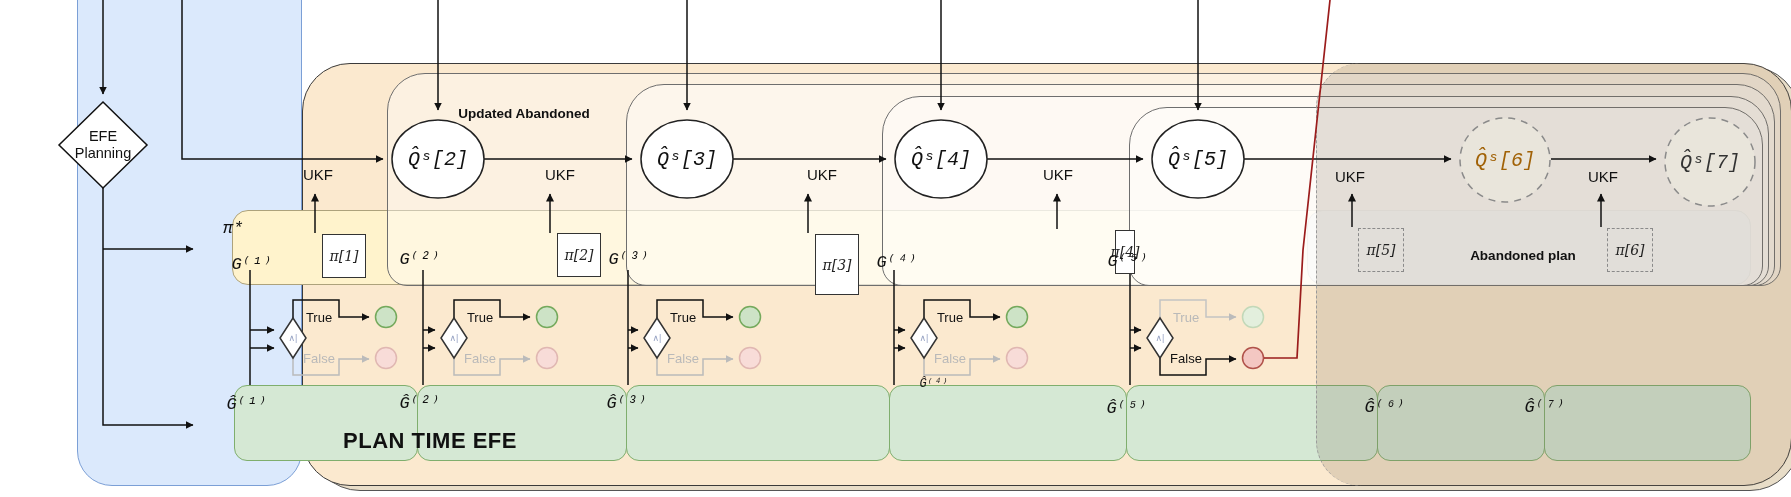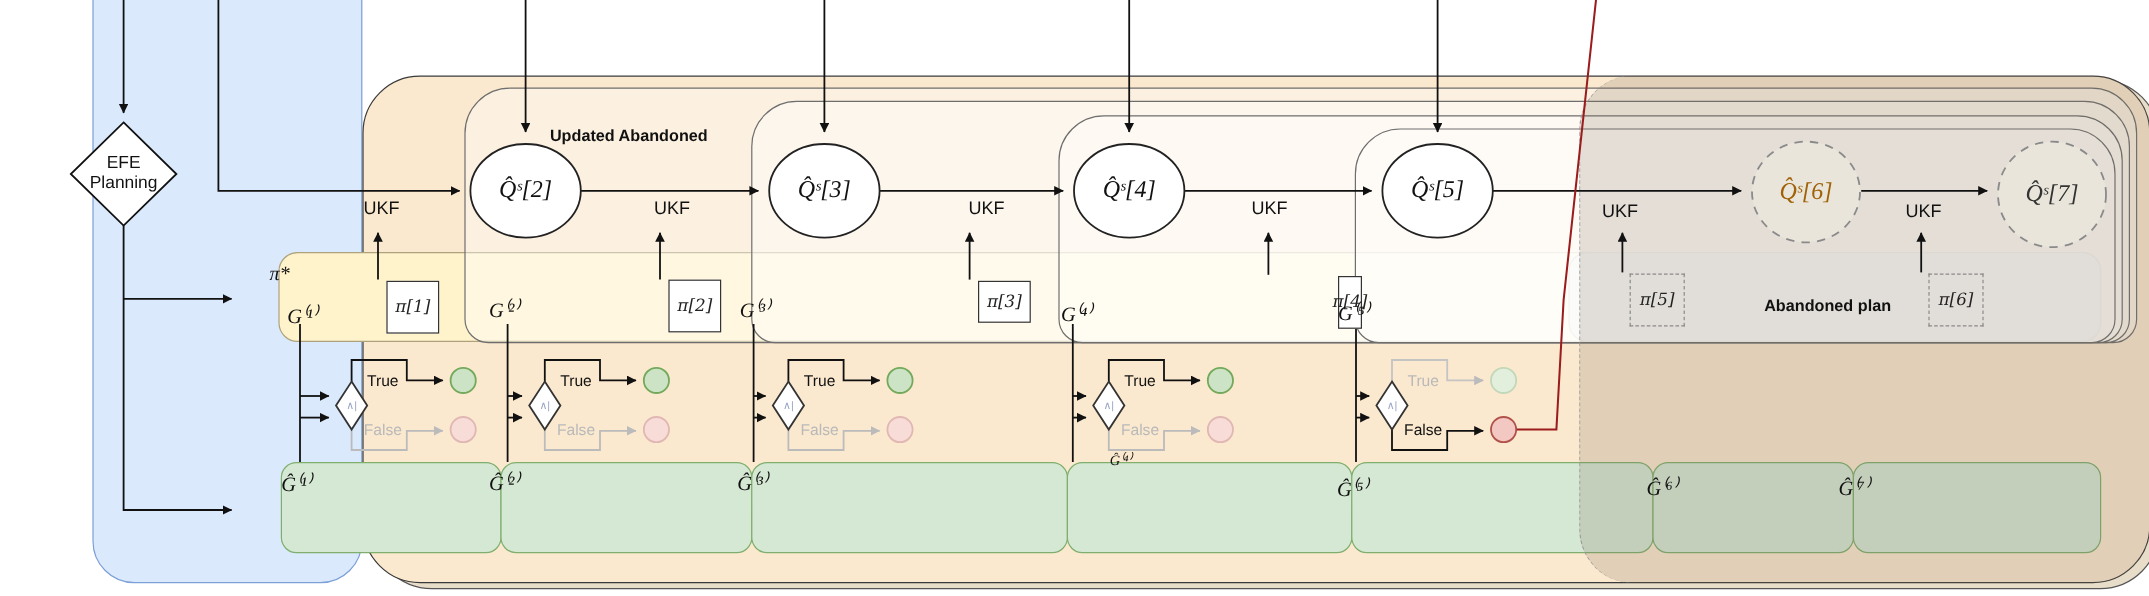--- a/index.html
+++ b/index.html
@@ -1,20 +1,20 @@
 <!DOCTYPE html>
 <html><head>
 <meta charset="utf-8">
 <style>
   html,body{margin:0;padding:0;background:#ffffff;}
   #stage{position:relative;width:1791px;height:497px;overflow:hidden;background:#ffffff;
          font-family:"Liberation Sans",sans-serif;}
   .abs{position:absolute;box-sizing:border-box;margin-left:29px;}
   .lbl{position:absolute;transform:translate(-50%,-50%);white-space:nowrap;color:#111;}
-  .math{font-family:Liberation Serif, serif;font-style:italic;}
+  .math{font-family:Liberation Mono, monospace;font-style:italic;}
   .sans{font-family:"Liberation Sans",sans-serif;}
   .bold{font-weight:bold;}
   .faded{color:#b9b9b9;}
   .round{border-radius:16px;}
   .pibox{display:flex;align-items:center;justify-content:center;
          font-family:"DejaVu Serif",serif;font-style:italic;font-size:14px;color:#222;}
   svg{position:absolute;left:0;top:0;}
 </style>
 </head>
 <body>
@@ -150,39 +150,40 @@
       <ellipse cx="1710" cy="162" rx="45" ry="44" fill="#e9e5db"></ellipse>
     </g>
   </svg>
 
   <div class="abs pibox" style="left:293px;top:234px;width:44px;height:44px;border:1.3px solid #333;background:#fff;">
       <span>π[1]</span>
     </div>
   <div class="abs pibox" style="left:528px;top:233px;width:44px;height:44px;border:1.3px solid #333;background:#fff;">
       <span>π[2]</span>
     </div>
-  <div class="abs pibox" style="left:786px;top:234px;width:44px;height:35px;border:1.3px solid #333;background:#fff;">
+  <div class="abs pibox" style="left:786px;top:234px;width:44px;height:61px;border:1.3px solid #333;background:#fff;">
       <span>π[3]</span>
     </div>
   <div class="abs pibox" style="left:1086px;top:230px;width:20px;height:44px;border:1.3px solid #333;background:#fff;">
       <span>π[4]</span>
     </div>
   <div class="abs pibox" style="left:1329px;top:228px;width:46px;height:44px;border:1.4px dashed #8a8a8a;">
       <span>π[5]</span>
     </div>
   <div class="abs pibox" style="left:1578px;top:228px;width:46px;height:44px;border:1.4px dashed #8a8a8a;">
       <span>π[6]</span>
     </div>
 
   <div class="lbl sans" style="left:103px;top:145px;font-size:14.5px;text-align:center;line-height:17px;">
     <div>EFE</div>
     <div>Planning</div>
   </div>
 
   <div class="lbl sans bold" style="left:524px;top:113px;font-size:13.5px;">Updated Abandoned</div>
+  <div class="lbl sans bold" style="left:430px;top:441px;font-size:22px;letter-spacing:0.5px;">PLAN TIME EFE</div>
   <div class="lbl sans bold" style="left:1483px;top:255px;font-size:13.5px;margin-left:40px;">Abandoned plan</div>
 
   <div class="lbl math" style="left:438px;top:159px;font-size:20px;">Q̂ˢ[2]</div>
   <div class="lbl math" style="left:687px;top:159px;font-size:20px;">Q̂ˢ[3]</div>
   <div class="lbl math" style="left:941px;top:159px;font-size:20px;">Q̂ˢ[4]</div>
   <div class="lbl math" style="left:1198px;top:159px;font-size:20px;">Q̂ˢ[5]</div>
   <div class="lbl math" style="left:1505px;top:160px;font-size:20px;color:#a16207;">Q̂ˢ[6]</div>
   <div class="lbl math" style="left:1710px;top:162px;font-size:20px;color:#333;">Q̂ˢ[7]</div>
 
   <div class="lbl sans" style="left:318px;top:174px;font-size:15px;">UKF</div>

